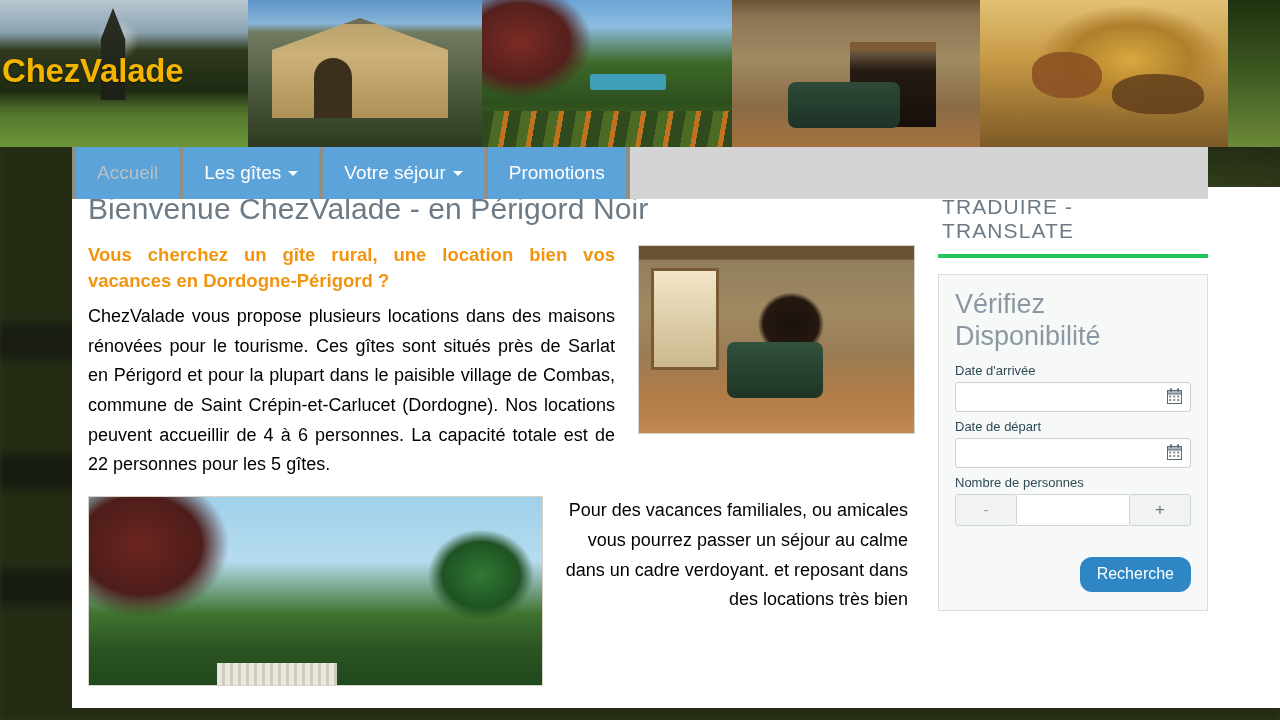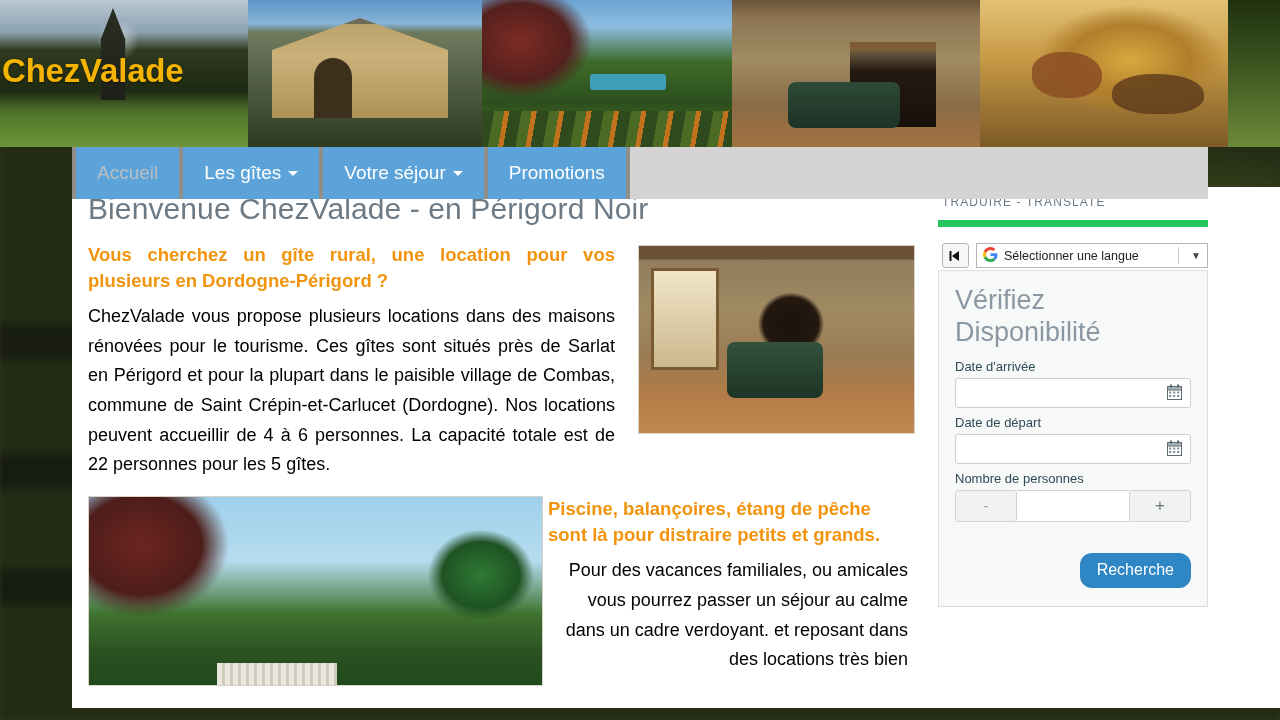--- a/index.html
+++ b/index.html
@@ -199,23 +199,23 @@
   #garden-photo::after {
     content:""; position:absolute; left:128px; bottom:0; width:120px; height:22px;
     background: repeating-linear-gradient(90deg,#e9e7de 0 5px,#cfccbf 5px 8px);
   }
   .second-text { position: absolute; left: 460px; top: 0; width: 360px; }
   .second-text .lead { width: 360px; font-size: 18.5px; text-align: left; }
   .second-text .body-text { width: 360px; text-align: right; }
 
   
   .side-head {
-    font-size: 12px; color: #6c7a86; letter-spacing: 1.1px;
+    font-size: 21px; color: #6c7a86; letter-spacing: 1.1px;
     padding: 8px 17px 11px 4px;
-    border-bottom: 7px solid #22c55e;
+    border-bottom: 4px solid #22c55e;
     margin-bottom: 16px;
   }
   .side-head.second { margin-top: 34px; }
 
   #translate-widget {
     display: flex; align-items: center; gap: 7px; padding-left: 4px;
   }
   #gt-collapse {
     width: 27px; height: 25px;
     border: 1px solid #b6b6b6; border-radius: 3px;
@@ -304,59 +304,37 @@
       <span>Promotions</span>
     </div>
   </div>
 
   <div id="content">
 
     <div id="main-col">
       <h1 id="page-title">Bienvenue ChezValade - en Périgord Noir</h1>
 
       <div class="intro-row">
-        <p class="lead">Vous cherchez un gîte rural, une location pour vos plusieurs en Dordogne-Périgord ?</p>
+        <p class="lead">Vous cherchez un gîte rural, une location bien vos vacances en Dordogne-Périgord ?</p>
         <p class="body-text">ChezValade vous propose plusieurs locations dans des maisons rénovées pour le tourisme. Ces gîtes sont situés près de Sarlat en Périgord  et pour la plupart dans le paisible village de Combas, commune de Saint Crépin-et-Carlucet (Dordogne).  Nos locations peuvent accueillir de 4 à 6 personnes. La capacité totale est de 22 personnes pour les 5 gîtes.</p>
         <div id="room-photo"></div>
       </div>
 
       <div class="second-row">
         <div id="garden-photo"></div>
         <div class="second-text">
-          <p class="lead">Piscine, balançoires, étang de pêche sont là pour distraire petits et grands.</p>
           <p class="body-text">Pour des vacances familiales, ou amicales vous pourrez passer un séjour au  calme dans un cadre verdoyant.  et reposant dans des locations très bien</p>
         </div>
       </div>
     </div>
 
     <div id="side-col">
 
       <div class="side-head">TRADUIRE - TRANSLATE</div>
 
-      <div id="translate-widget">
-        <div id="gt-collapse">
-          <svg width="15" height="12" viewBox="0 0 15 12" aria-hidden="true">
-            <polygon points="11,1 11,11 4,6" fill="#111"></polygon>
-            <rect x="1.5" y="1" width="2" height="10" fill="#111"></rect>
-          </svg>
-        </div>
-        <div id="gt-select">
-          <span>
-            <svg width="15" height="15" viewBox="0 0 48 48" aria-hidden="true">
-              <path fill="#EA4335" d="M24 9.5c3.5 0 6.6 1.2 9 3.6l6.8-6.8C35.6 2.4 30.2 0 24 0 14.6 0 6.5 5.4 2.6 13.2l7.9 6.1C12.4 13.5 17.7 9.5 24 9.5z"></path>
-              <path fill="#4285F4" d="M46.1 24.5c0-1.6-.1-3.2-.4-4.7H24v9h12.4c-.5 2.9-2.1 5.3-4.5 7l7.7 6c4.5-4.1 6.5-10.2 6.5-17.3z"></path>
-              <path fill="#FBBC05" d="M10.5 28.7c-.5-1.5-.8-3-.8-4.7s.3-3.2.8-4.7l-7.9-6.1C1 16.4 0 20.1 0 24s1 7.6 2.6 10.8l7.9-6.1z"></path>
-              <path fill="#34A853" d="M24 48c6.5 0 11.9-2.1 15.9-5.8l-7.7-6c-2.1 1.4-4.9 2.3-8.2 2.3-6.3 0-11.6-4-13.5-9.8l-7.9 6.1C6.5 42.6 14.6 48 24 48z"></path>
-            </svg>
-          </span>
-          <span class="label">Sélectionner une langue</span>
-          <span class="divider"></span>
-          <span class="dd">▼</span>
-        </div>
-      </div>
 
 
       <div id="reservation-box">
         <div id="res-title">Vérifiez Disponibilité</div>
 
         <div class="field-label">Date d'arrivée</div>
         <div class="date-field">
           <span class="cal-ico">
             <svg width="17" height="17" viewBox="0 0 17 17" aria-hidden="true">
               <rect x="1.5" y="2.5" width="14" height="13" fill="#fff" stroke="#5b6a72"></rect>

